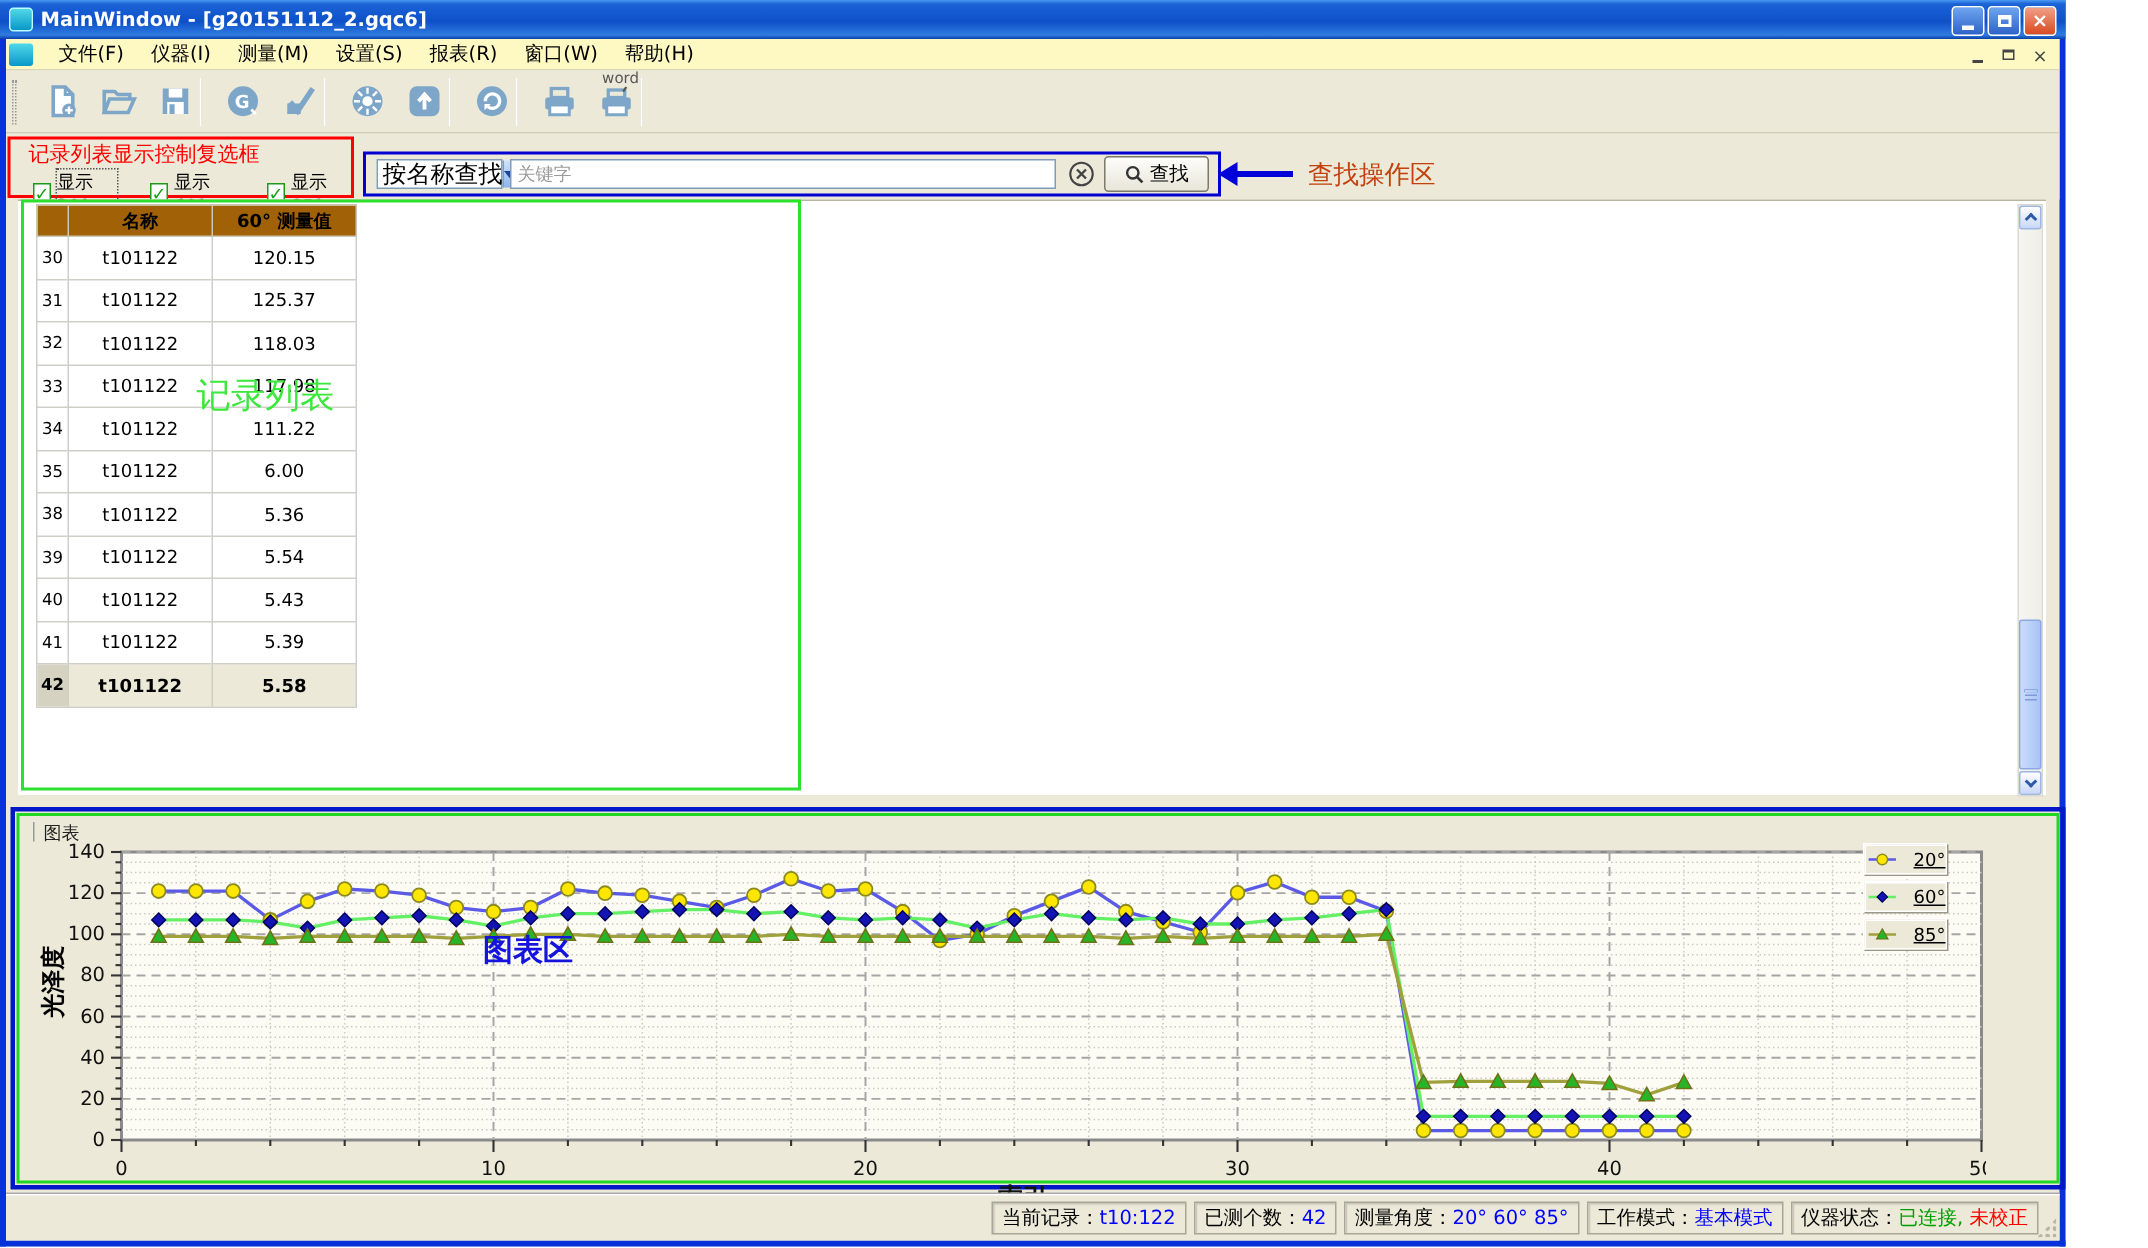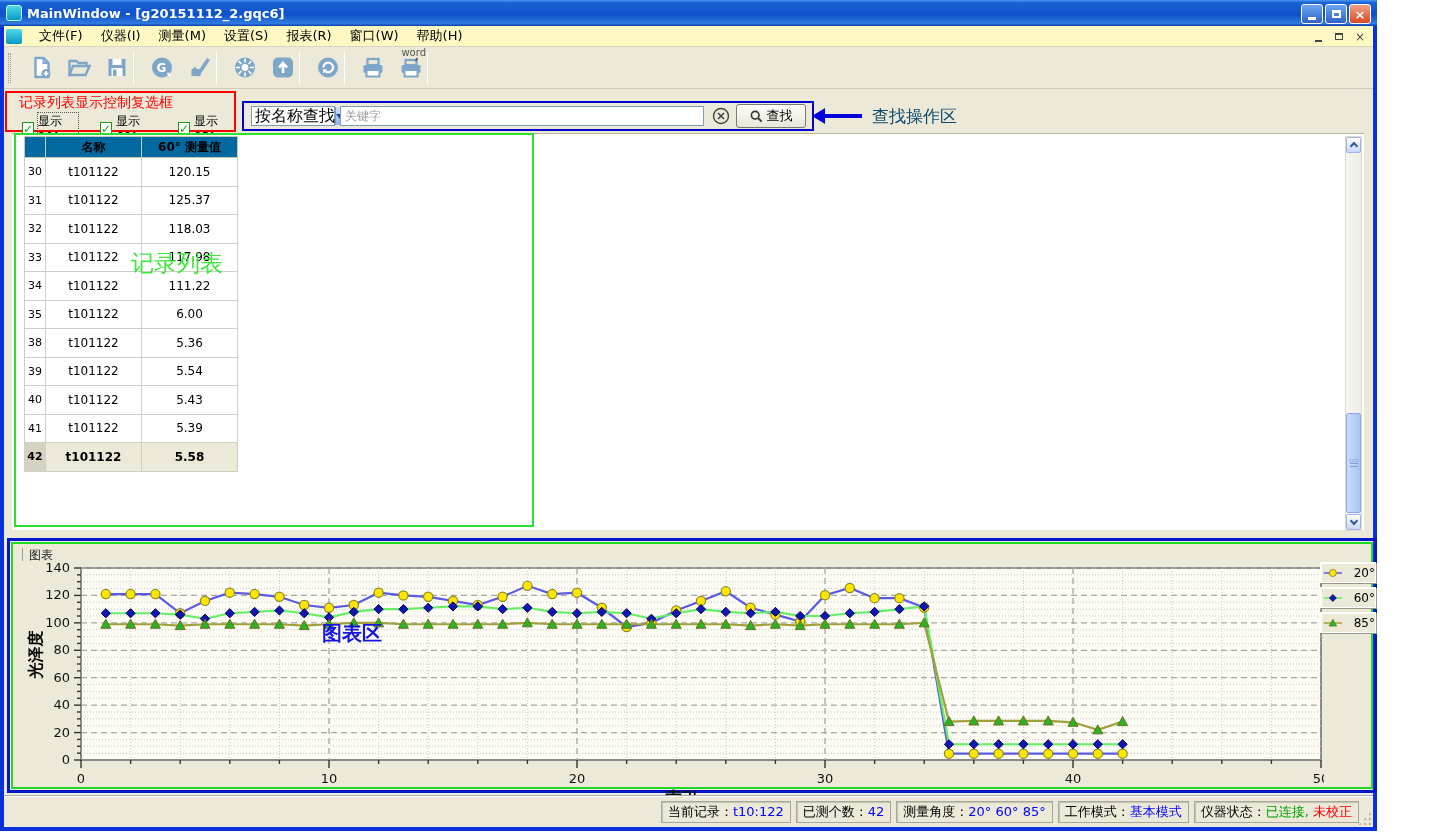--- a/index.html
+++ b/index.html
@@ -46,27 +46,27 @@
   .combo .val { flex:1; padding-left:3px; white-space:nowrap; }
   .combo .arrow { width:16px; height:100%; background:linear-gradient(#CFE2FA,#8CB4EE); border-left:1px solid #7F9DB9; display:flex; align-items:center; justify-content:center; }
   .combo .arrow:after { content:""; border:4px solid transparent; border-top:5px solid #1A44A0; margin-top:5px; }
   .kw-input { position:absolute; left:96px; top:3px; width:364px; height:20px; border:1px solid #7F9DB9; font-size:12px; padding:0 4px; color:#000; }
   .kw-input::placeholder { color:#9a9a9a; }
   .clearbtn { position:absolute; left:468px; top:4px; width:18px; height:18px; border:none; background:transparent; }
   .findbtn { position:absolute; left:492px; top:1px; width:70px; height:24px; border:1px solid #7b7b6b; border-radius:3px;
     background:linear-gradient(#FDFDFB,#E8E6D8); font-size:13px; display:flex; align-items:center; justify-content:center; gap:4px; }
   .arrow-ann { position:absolute; left:812px; top:25px; width:46px; height:4px; background:#0000D8; }
   .arrow-ann:before { content:""; position:absolute; left:-12px; top:-6px; border:8px solid transparent; border-right:13px solid #0000D8; }
-  .ann-blue { color:#0c4a6e; }
+  .ann-blue { color:#c2410c; }
   .search-ann-text { position:absolute; left:868px; top:16px; font-size:17px; }
   
   .records-panel { position:absolute; left:8px; top:133px; width:1352px; height:397px; background:#fff; border-top:1px solid #b8b5a2; }
   .greenbox { position:absolute; left:10px; top:133px; width:520px; height:394px; border:2px solid #2EE02E; pointer-events:none; z-index:5; }
   table.rec { border-collapse:collapse; position:absolute; left:12px; top:2px; font-size:12px; }
-  table.rec th { background:#0369a1; border:1px solid #C9C6B4; font-weight:bold; height:21px; padding:0 4px; }
+  table.rec th { background:#a16207; border:1px solid #C9C6B4; font-weight:bold; height:21px; padding:0 4px; }
   table.rec td { border:1px solid #CFCFC7; height:28.5px; text-align:center; background:#fff; }
   td.numcell { background:#F5F3E9; width:21px; font-size:11px; }
   .col-name { width:96px; } .col-val { width:96px; }
   tr.selected td { background:#ECE9D8; font-weight:bold; }
   tr.selected td.numcell { background:#D6D2C2; }
   .rec-ann { position:absolute; left:127px; top:248px; font-size:23px; color:#3BE83B; z-index:6; }
   
   .vscroll { position:absolute; left:1333px; top:2px; width:17px; height:395px; background:linear-gradient(90deg,#F6F6F2,#EFEEE6); border:1px solid #DCDAD0; }
   .sb-btn { position:absolute; left:0; width:15px; height:16px; background:linear-gradient(#FDFEFF,#C9D8F8); border:1px solid #9EB6E4; border-radius:2px; display:flex; align-items:center; justify-content:center; }
   .sb-thumb { position:absolute; left:0; top:276px; width:15px; height:100px; background:linear-gradient(90deg,#CBDCFB,#A9C4F5); border:1px solid #8CA8E8; border-radius:2px; }
@@ -74,21 +74,21 @@
   .chev { border:solid #2E5AA8; border-width:0 2px 2px 0; display:inline-block; padding:2px; }
   .chev.up { transform:rotate(-135deg); margin-top:2px; } .chev.down { transform:rotate(45deg); margin-bottom:2px; }
   
   .chart-bluebox { position:absolute; left:3px; top:538px; width:1370px; height:255px; border:3px solid #0018C8; }
   .chart-greenbox { position:absolute; left:1px; top:1px; right:1px; bottom:1px; border:2px solid #22D822; background:#ECE9D8; }
   .chart-header { position:absolute; left:16px; top:3px; font-size:12px; color:#222; }
   .chart-grip { position:absolute; left:9px; top:4px; width:3px; height:13px; border-left:1px solid #999; }
   #chart-svg { position:absolute; left:21px; top:12px; }
   .xlab { position:absolute; left:24px; top:243px; width:1290px; text-align:center; font-size:17px; font-weight:bold; color:#111; }
   .ylab { position:absolute; left:-22px; top:100px; width:90px; text-align:center; font-size:16px; font-weight:bold; transform:rotate(-90deg); }
-  .legend { position:absolute; left:1307px; width:56px; height:21px; background:#ECE9D8; border:1px solid #fff; box-shadow:1px 1px 0 #9a9789, inset 1px 1px 0 #fff; display:flex; align-items:center; font-size:12px; gap:11px; padding-left:2px; }
+  .legend { position:absolute; left:1229px; width:56px; height:21px; background:#ECE9D8; border:1px solid #fff; box-shadow:1px 1px 0 #9a9789, inset 1px 1px 0 #fff; display:flex; align-items:center; font-size:12px; gap:11px; padding-left:2px;text-decoration:underline; }
   .chart-ann { position:absolute; left:309px; top:76px; font-size:20px; font-weight:bold; color:#1414DC; }
   
   .statusbar { position:absolute; left:0; top:796px; width:1369px; height:31px; background:#ECE9D8; border-top:1px solid #fff; box-shadow:0 -1px 0 #aaa; }
   .status-fields { position:absolute; right:14px; top:4px; display:flex; gap:5px; font-size:13px; }
   .sfield { border:1px solid #A8A699; box-shadow:inset 1px 1px 1px rgba(120,120,110,.35); padding:1px 6px; white-space:nowrap; background:#ECE9D8; }
   .grip-corner { position:absolute; right:2px; bottom:2px; width:13px; height:13px;
      background:radial-gradient(circle at 2px 2px,#b8b5a5 1.5px,transparent 1.6px) 0 0/5px 5px; clip-path:polygon(100% 0,100% 100%,0 100%); }
 </style>
 </head>
 <body>

